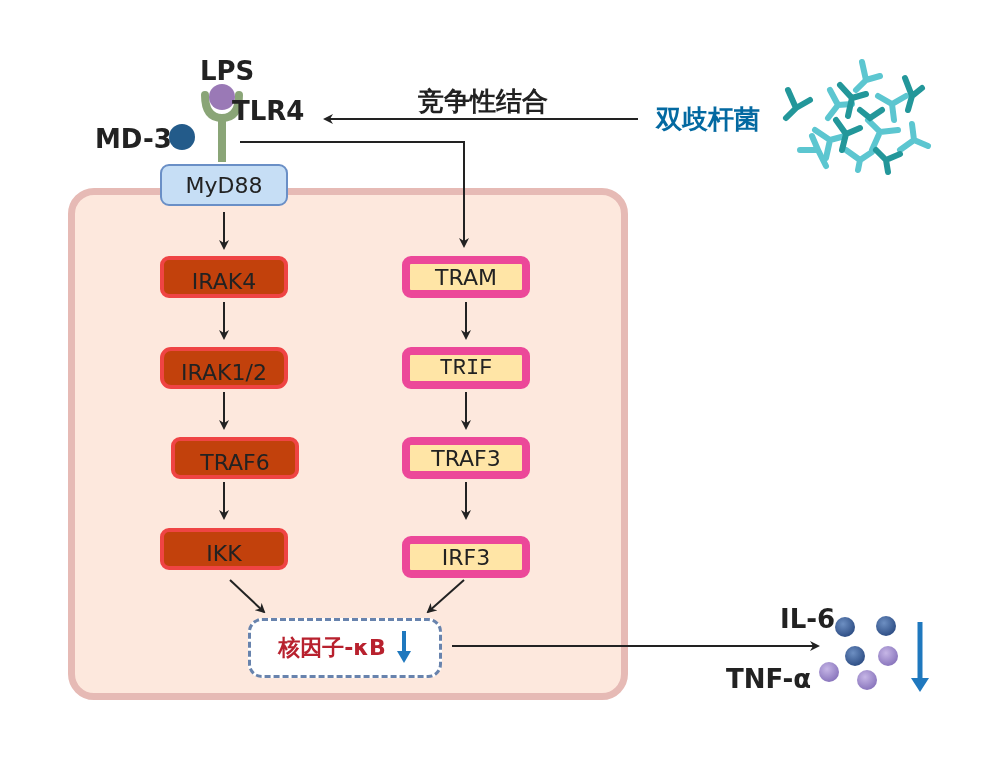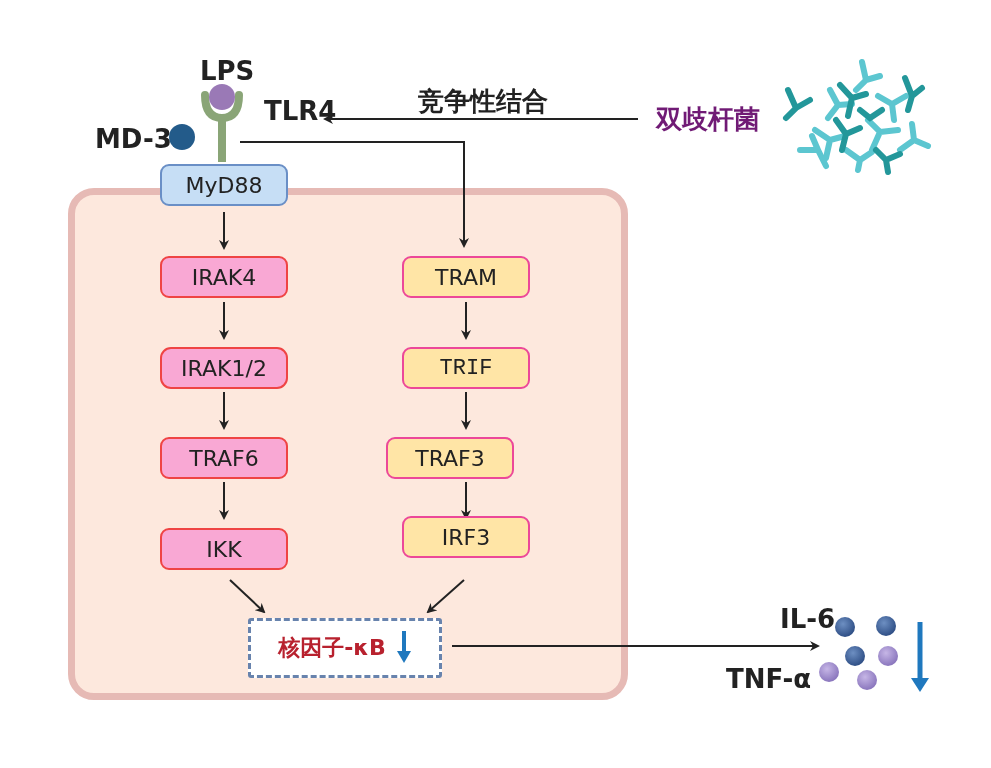--- a/index.html
+++ b/index.html
@@ -2,28 +2,28 @@
 <html><head>
 <meta charset="utf-8">
 <style>
   html, body { margin:0; padding:0; background:#ffffff; }
   body { width:991px; height:768px; position:relative; overflow:hidden;
          font-family:"DejaVu Sans","Liberation Sans",sans-serif; color:#222; }
   .cell { position:absolute; left:68px; top:188px; width:560px; height:512px;
           background:#fde8dd; border:7px solid #e6bab5; border-radius:26px; box-sizing:border-box; }
   .node { position:absolute; width:128px; height:42px; border-radius:9px; box-sizing:border-box;
           display:flex; align-items:center; justify-content:center; font-size:22px; color:#222; }
-  .green { background:#f9a8d4; border:2px solid #ef4444; }
-  .yellow { background:#ffe5a6; border:2px solid #ec4899; }
+  .green { background:#c2410c; border:4px solid #ef4444;align-items:flex-end; }
+  .yellow { background:#ffe5a6; border:8px solid #ec4899; }
   .blue { background:#c6def5; border:2px solid #6a8fc6; }
   .label { position:absolute; font-size:26px; color:#222; white-space:nowrap;font-weight:bold; }
-  .red { color:#701a75; }
+  .red { color:#0369a1; }
   svg.overlay { position:absolute; left:0; top:0; }
   .nfkb { position:absolute; left:248px; top:618px; width:194px; height:60px; box-sizing:border-box;
-          border:3px dashed #6883ad; border-radius:3px; background:#fff;
+          border:3px dashed #6883ad; border-radius:14px; background:#fff;
           display:flex; align-items:center; justify-content:center; gap:10px; }
   .nfkb span { font-size:22px; color:#b8212e; font-weight:bold; }
 </style>
 </head>
 <body>
 
 <div class="cell"></div>
 
 <svg class="overlay" width="991" height="768">
   <defs>
@@ -99,53 +99,53 @@
       <path d="M840,85 L852,98 L866,94 M852,98 L848,116"></path>
       <path d="M905,78 L912,96 L922,88 M912,96 L908,110"></path>
       <path d="M836,120 L846,134 L860,128 M846,134 L842,150"></path>
       <path d="M876,150 L886,160 L900,154 M886,160 L888,172"></path>
       <path d="M860,110 L870,118 L882,110"></path>
     </g>
   </g>
 </svg>
 
 <div class="label" style="left:200px;top:56px;">LPS</div>
-<div class="label" style="left:264px;top:96px;">TLR4</div>
+<div class="label" style="left:232px;top:96px;">TLR4</div>
 <div class="label" style="left:95px;top:124px;">MD-3</div>
 
 <div class="label" style="left:418px;top:84px;">竞争性结合</div>
 <div class="label red" style="left:656px;top:102px;">双歧杆菌</div>
 
 <div class="node blue" style="left:160px;top:164px;">
   <span>MyD88</span>
 </div>
 
 <div class="node green" style="left:160px;top:256px;">
   <span>IRAK4</span>
 </div>
 <div class="node green" style="left:160px;top:347px;border-radius:11px;">
   <span>IRAK1/2</span>
 </div>
-<div class="node green" style="left:160px;top:437px;">
+<div class="node green" style="left:171px;top:437px;">
   <span>TRAF6</span>
 </div>
 <div class="node green" style="left:160px;top:528px;">
   <span>IKK</span>
 </div>
 
 <div class="node yellow" style="left:402px;top:256px;">
   <span>TRAM</span>
 </div>
 <div class="node yellow" style="left:402px;top:347px;font-family:Liberation Mono, monospace;">
   <span>TRIF</span>
 </div>
-<div class="node yellow" style="left:386px;top:437px;">
+<div class="node yellow" style="left:402px;top:437px;">
   <span>TRAF3</span>
 </div>
-<div class="node yellow" style="left:402px;top:516px;">
+<div class="node yellow" style="left:402px;top:536px;">
   <span>IRF3</span>
 </div>
 
 <div class="nfkb">
   <span>核因子-κB</span>
   <svg width="16" height="34">
     <line x1="8" y1="0" x2="8" y2="22" stroke="#1f78be" stroke-width="4"></line>
     <path d="M1,20 L15,20 L8,32 Z" fill="#1f78be"></path>
   </svg>
 </div>

